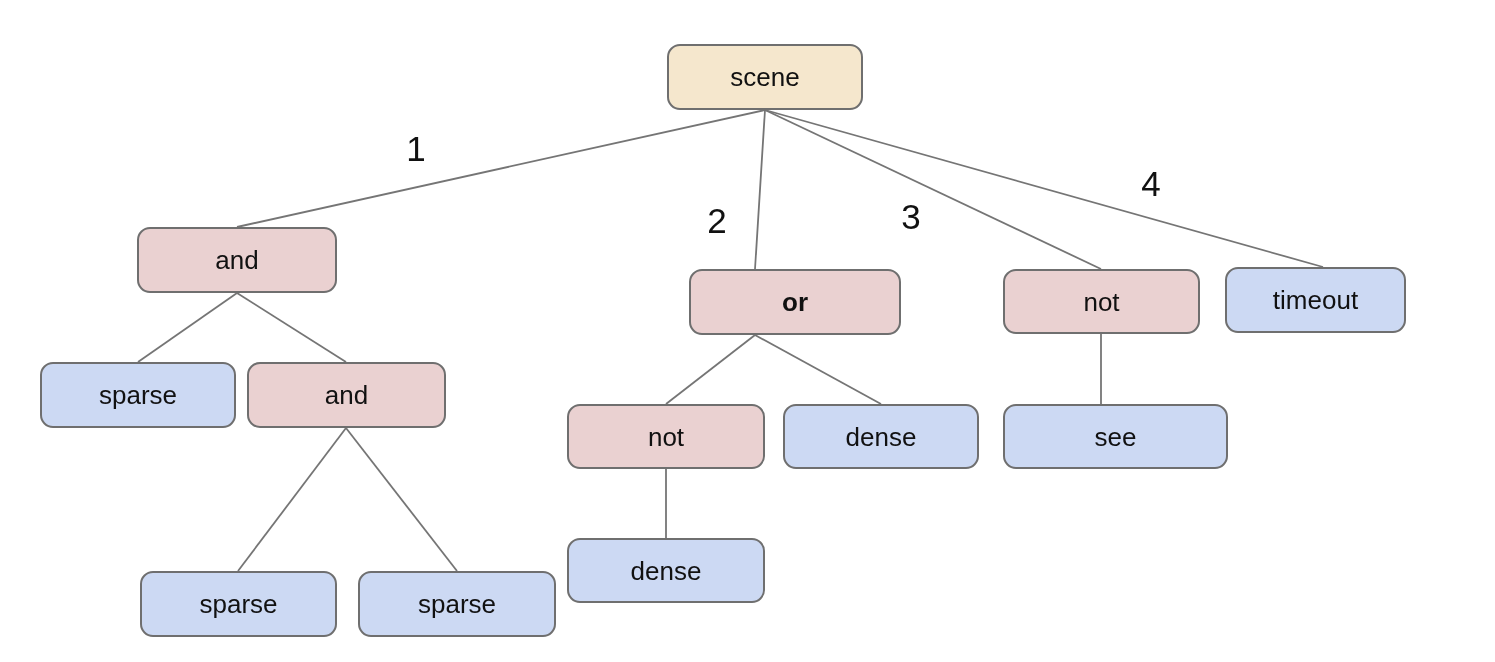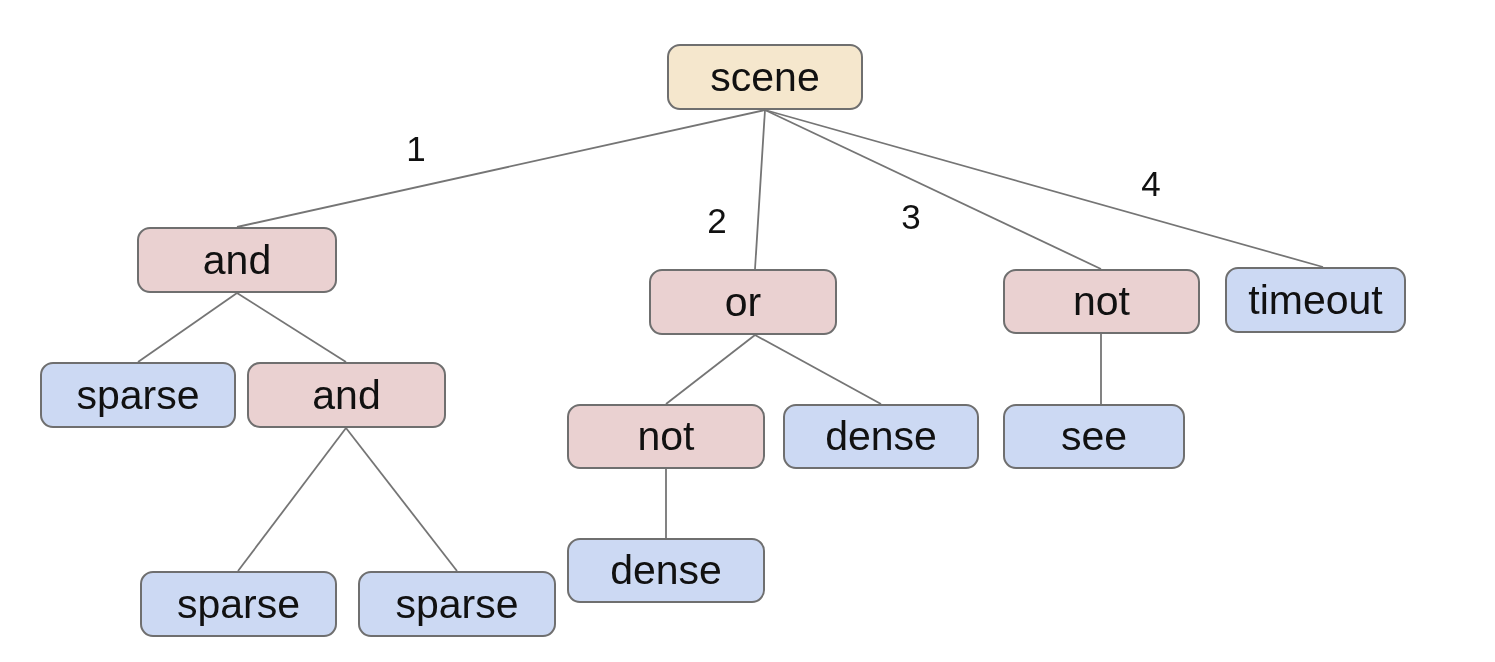--- a/index.html
+++ b/index.html
@@ -27,21 +27,21 @@
     stroke-width: 1.8;
   }
   .node {
     position: absolute;
     box-sizing: border-box;
     border: 2px solid var(--node_border, #6f6f6f);
     border-radius: 13px;
     display: flex;
     align-items: center;
     justify-content: center;
-    font-size: 41px;
+    font-size: 26px;
     color: var(--text, #111111);
     line-height: 1;
     white-space: nowrap;
   }
   .node--root { background: var(--root_fill, #f5e7cd); }
   .node--op   { background: var(--operator_fill, #ead1d1); }
   .node--leaf { background: var(--leaf_fill, #ccd9f3); }
   .edge-label {
     position: absolute;
     transform: translate(-50%, -50%);
@@ -71,27 +71,27 @@
   </svg>
 
   <div class="edge-label" style="left:416px; top:148px;">1</div>
   <div class="edge-label" style="left:717px; top:220px;">2</div>
   <div class="edge-label" style="left:911px; top:216px;">3</div>
   <div class="edge-label" style="left:1151px; top:183px;">4</div>
 
   <div class="node node--root" style="left:667px;  top:44px;  width:196px; height:66px;">scene</div>
 
   <div class="node node--op" style="left:137px;  top:227px; width:200px; height:66px;">and</div>
-  <div class="node node--op" style="left:649px;  top:269px; width:188px; height:66px;">or</div>
+  <div class="node node--op" style="left:689px;  top:269px; width:212px; height:66px;font-weight:bold;">or</div>
   <div class="node node--op" style="left:1003px; top:269px; width:197px; height:65px;">not</div>
   <div class="node node--leaf" style="left:1225px; top:267px; width:181px; height:66px;">timeout</div>
 
   <div class="node node--leaf" style="left:40px;   top:362px; width:196px; height:66px;">sparse</div>
   <div class="node node--op" style="left:247px;  top:362px; width:199px; height:66px;">and</div>
   <div class="node node--op" style="left:567px;  top:404px; width:198px; height:65px;">not</div>
   <div class="node node--leaf" style="left:783px;  top:404px; width:196px; height:65px;">dense</div>
-  <div class="node node--leaf" style="left:1003px; top:404px; width:182px; height:65px;">see</div>
+  <div class="node node--leaf" style="left:1003px; top:404px; width:225px; height:65px;">see</div>
 
   <div class="node node--leaf" style="left:140px;  top:571px; width:197px; height:66px;">sparse</div>
   <div class="node node--leaf" style="left:358px;  top:571px; width:198px; height:66px;">sparse</div>
   <div class="node node--leaf" style="left:567px;  top:538px; width:198px; height:65px;">dense</div>
 
 </div>
 
 </body></html>

